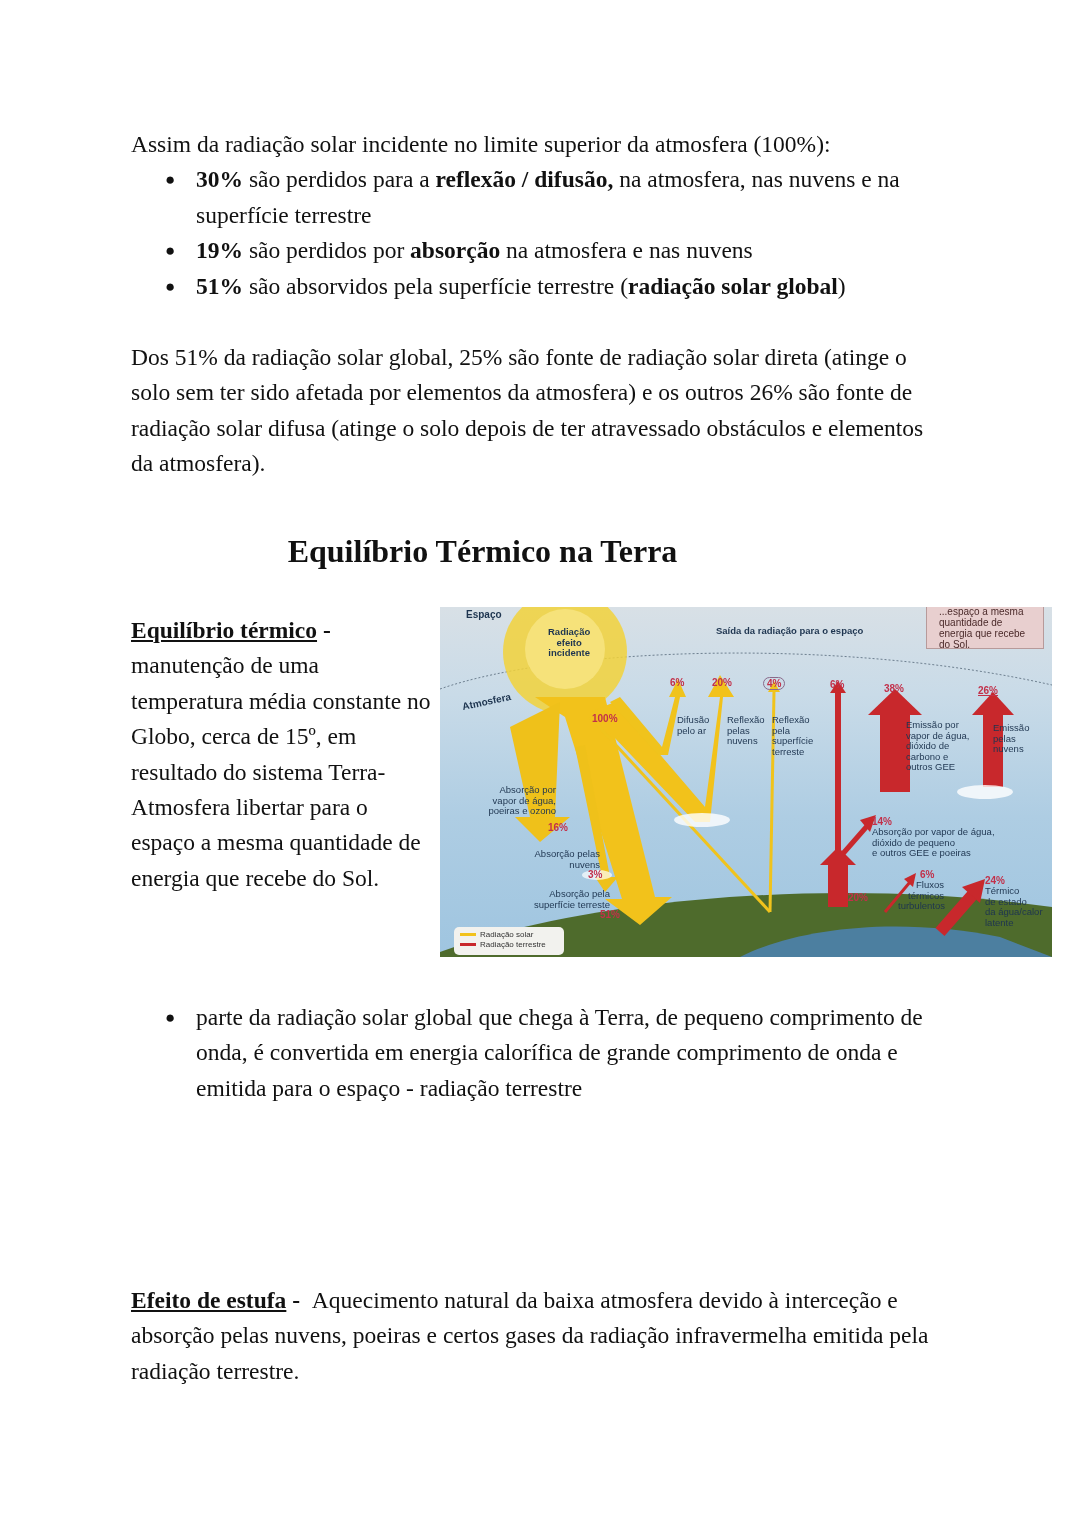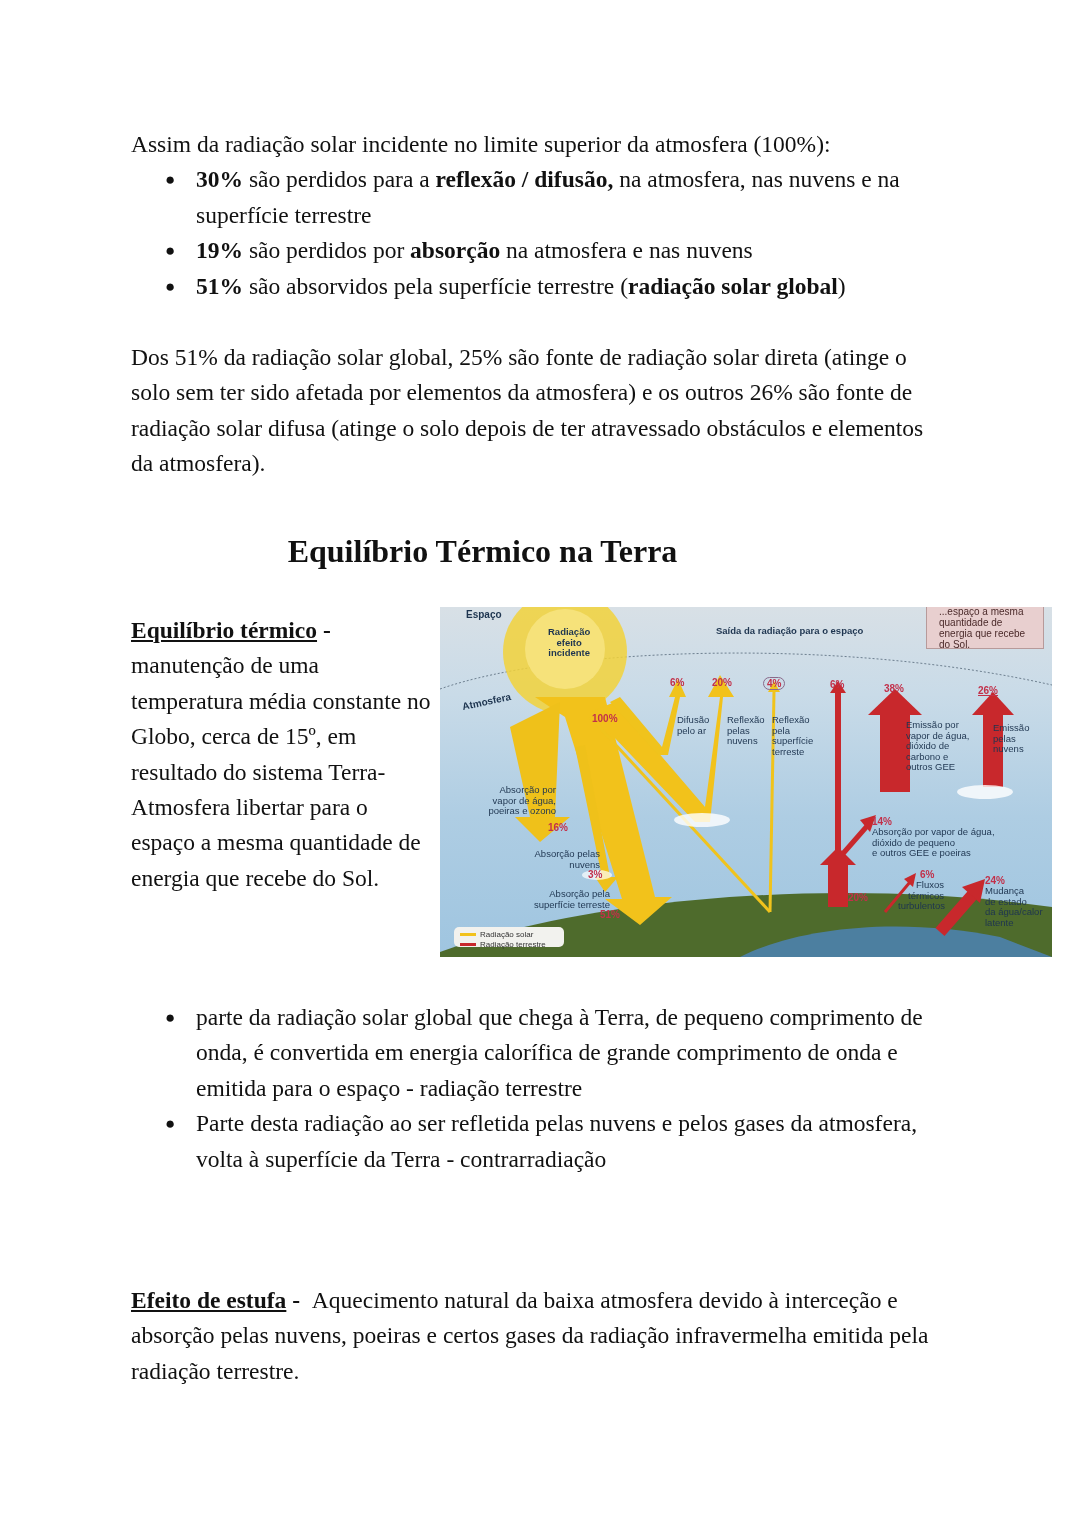--- a/index.html
+++ b/index.html
@@ -18,21 +18,21 @@
   .left-col { position: absolute; left: 131px; top: 613px; width: 300px; }
   
   .diagram { position: absolute; left: 440px; top: 607px; width: 612px; height: 350px; overflow: hidden;
              background: linear-gradient(180deg, #d8e0e6 0%, #c9dbe8 25%, #aecde3 60%, #9fc5e0 100%);
              font-family: "Liberation Sans", "DejaVu Sans", sans-serif; }
   .diagram svg { position: absolute; left: 0; top: 0; }
   .dl { position: absolute; font-size: 9.5px; line-height: 10.5px; color: #1e3550; }
   .pct { position: absolute; font-size: 10px; font-weight: bold; color: #c2304a; }
   .note { position: absolute; right: 8px; top: -4px; width: 118px; height: 46px; background: #e8cfcf;
           border: 1px solid #b79a9a; font-size: 10px; line-height: 11px; color: #4b2a2a; padding: 2px 12px; box-sizing: border-box; }
-  .legend { position: absolute; left: 14px; top: 320px; width: 110px; height: 20px; background: #f2f2ee;
+  .legend { position: absolute; left: 14px; top: 320px; width: 110px; height: 28px; background: #f2f2ee;
             border-radius: 5px; font-size: 8px; line-height: 10px; color: #333; padding: 3px 6px; box-sizing: border-box; }
   .legend .sw { display: inline-block; width: 16px; height: 3px; vertical-align: middle; margin-right: 4px; }
 </style>
 </head>
 <body>
 
 <div class="page">
 
   <div class="block txt" style="top:127px;">
     <div>Assim da radiação solar incidente no limite superior da atmosfera (100%):</div>
@@ -165,35 +165,34 @@
       </div>
     <div class="pct" style="left:408px; top:285px;">20%</div>
     <div class="pct" style="left:480px; top:262px;">6%</div>
     <div class="dl" style="left:458px; top:273px; text-align:right; width:46px;">
         <div>Fluxos</div>
         <div>térmicos</div>
         <div>turbulentos</div>
       </div>
     <div class="pct" style="left:545px; top:268px;">24%</div>
     <div class="dl" style="left:545px; top:279px;">
-        <div>Mudança</div>
+        <div>Térmico</div>
         <div>de estado</div>
         <div>da água/calor</div>
         <div>latente</div>
       </div>
 
     <div class="legend">
       <div><span class="sw" style="background:#f2c21b;"></span><span>Radiação solar</span></div>
       <div><span class="sw" style="background:#c8282c;"></span><span>Radiação terrestre</span></div>
     </div>
   </div>
 
   <div class="block txt" style="top:1000px; width:830px;">
     <ul class="bul">
       <li>parte da radiação solar global que chega à Terra, de pequeno comprimento de onda, é convertida em energia calorífica de grande comprimento de onda e emitida para o espaço - radiação terrestre</li>
-      <li>Parte desta radiação ao ser refletida pelas nuvens e pelos gases da atmosfera, volta à superfície da Terra - contrarradiação</li>
     </ul>
   </div>
 
   <div class="block txt" style="top:1283px; width:820px;">
     <span class="u">Efeito de estufa</span><b style="white-space:pre;"> -  </b><span>Aquecimento natural da baixa atmosfera devido à interceção e absorção pelas  nuvens, poeiras e certos gases da radiação infravermelha emitida pela radiação terrestre.</span>
   </div>
 </div>
 
 </body></html>

